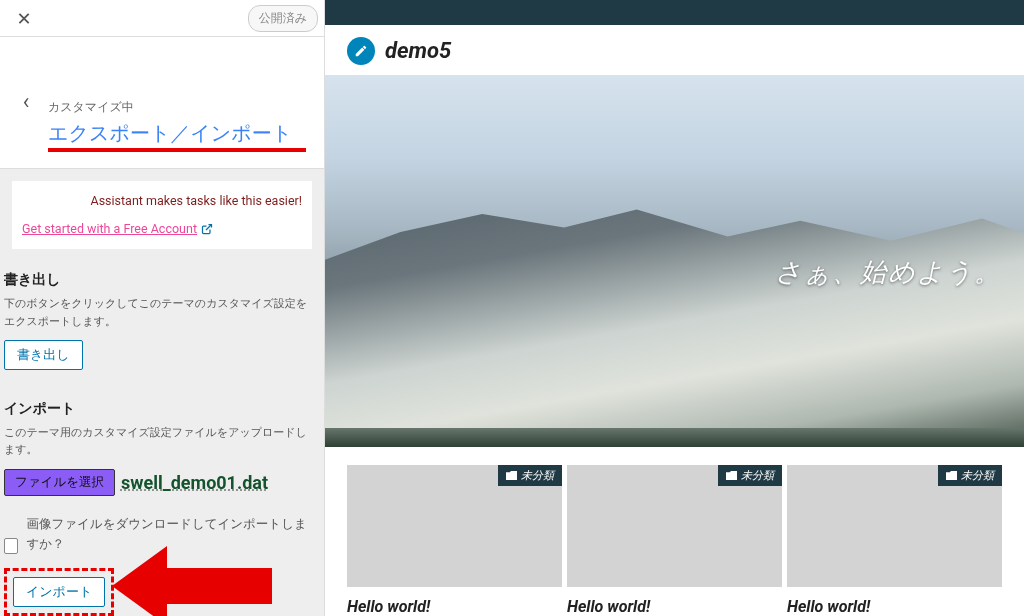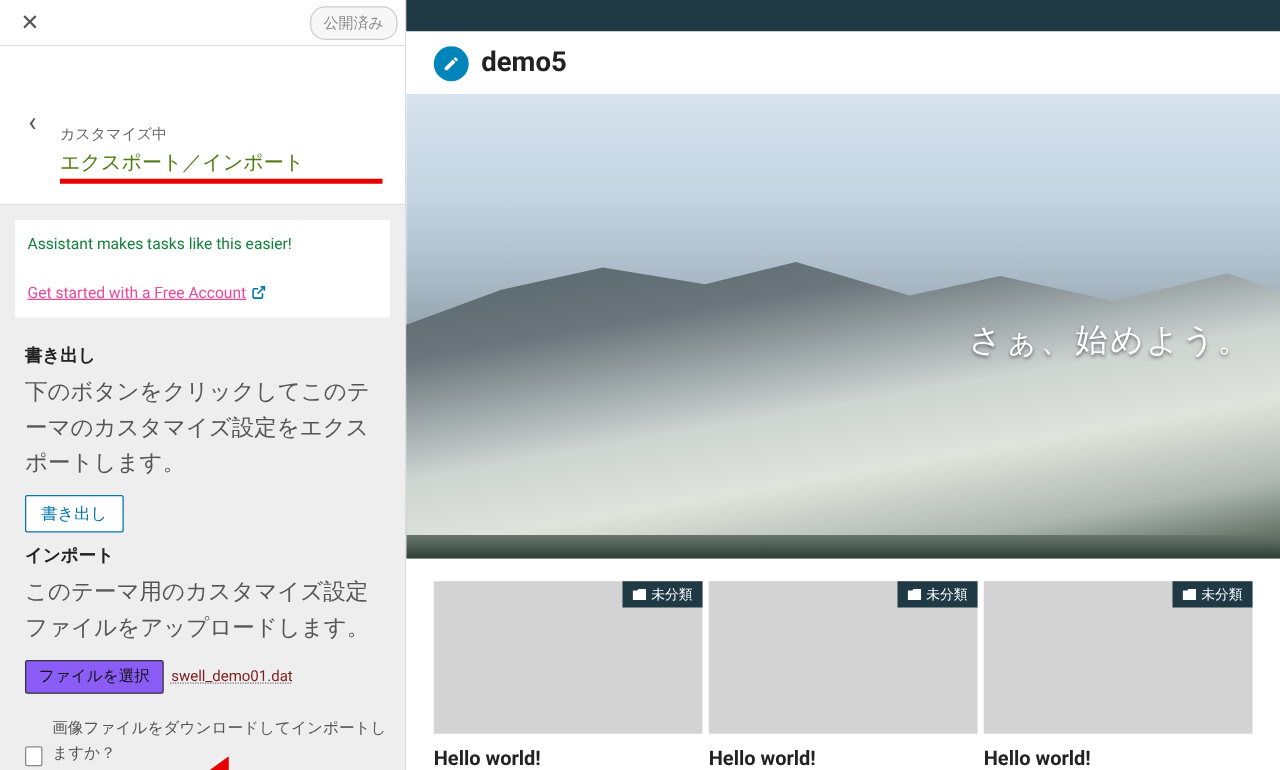--- a/index.html
+++ b/index.html
@@ -6,41 +6,41 @@
     body { font-family: -apple-system, BlinkMacSystemFont, "Segoe UI", Roboto, "Hiragino Kaku Gothic ProN", "Hiragino Sans", Meiryo, sans-serif; background: #f0f0f0; overflow: hidden; }
     .app { display: flex; height: 616px; width: 1024px; }
     .sidebar { width: 325px; background: #eeeeee; border-right: 1px solid #ddd; display: flex; flex-direction: column; }
     .hdr { height: 42px; background: #fff; border-bottom: 1px solid #ddd; display: flex; align-items: center; justify-content: space-between; padding: 0 6px; }
     .hdr-x { width: 36px; height: 36px; display: flex; align-items: center; justify-content: center; cursor: pointer; color: #555; font-size: 18px; font-weight: 300; }
     .pub { background: #f7f7f7; border: 1px solid #ccc; color: #888; padding: 4px 10px; font-size: 12px; border-radius: 12px; }
     .title-row { background: #fff; padding: 14px 12px 16px 12px; border-bottom: 1px solid #ddd; display: flex; align-items: center; gap: 8px; }
     .back-arrow { width: 28px; font-size: 22px; color: #555; cursor: pointer; display: flex; align-items: center; justify-content: center; }
     .title-texts { flex: 1; margin-top: 48px; }
     .sub { font-size: 12px; color: #666; margin-bottom: 4px; }
-    .title { font-size: 16px; color: #4d7c0f; line-height: 1.3; }
+    .title { font-size: 20px; color: #3b82f6; line-height: 1.3; }
     .underline-red { height: 4px; background: #e60000; margin: 2px 6px 0 0; }
     .assist-box { background: #fff; margin: 12px; padding: 12px 10px; }
-    .assist-text { font-size: 12.5px; color: #15803d; margin-bottom: 20px; }
+    .assist-text { font-size: 12.5px; color: #7f1d1d; margin-bottom: 10px; text-align: right; }
     .assist-link { font-size: 12.5px; color: #ec4899; text-decoration: underline; cursor: pointer; display: inline-flex; align-items: center; gap: 4px; }
     .ext-icon { width: 12px; height: 12px; display: inline-block; }
-    .section { padding: 0 14px 0 20px; margin-top: 10px; }
+    .section { padding: 0 14px 0 4px; margin-top: 10px; }
     .sec-h { font-size: 14px; color: #222; font-weight: bold; margin-bottom: 6px; }
-    .sec-desc { font-size: 18px; color: #555; line-height: 1.6; margin-bottom: 10px; }
+    .sec-desc { font-size: 11px; color: #555; line-height: 1.6; margin-bottom: 10px; }
     .btn-outline { background: #fff; border: 1px solid #0073aa; color: #0073aa; padding: 5px 12px; font-size: 13px; cursor: pointer; border-radius: 2px; }
     .gap { height: 28px; }
     .file-row { display: flex; align-items: center; gap: 6px; margin-bottom: 18px; }
     .file-btn { background: #8b5cf6; border: 1.5px solid #333; color: #111; padding: 4px 10px; font-size: 12.5px; cursor: pointer; border-radius: 2px; }
-    .file-name { font-size: 12px; color: #7f1d1d; text-decoration: underline dotted #888; }
+    .file-name { font-size: 18px; color: #14532d; text-decoration: underline dotted #888; font-weight: bold; }
     .check-row { display: flex; align-items: flex-end; gap: 8px; margin-bottom: 14px; }
     .checkbox { width: 16px; height: 16px; border: 1px solid #888; background: #fff; margin-top: 2px; border-radius: 2px; }
     .check-label { font-size: 12.5px; color: #555; line-height: 1.6; }
     .import-wrap { border: 3px dashed #e60000; padding: 6px; display: inline-block; position: relative; }
     .arrow-box { position: absolute; left: 105px; top: -25px; width: 160px; height: 80px; pointer-events: none; z-index: 5; }
 
-    .preview { flex: 1; background: #fff; display: flex; flex-direction: column; }
+    .preview { flex: 1; background: #fff; display: flex; flex-direction: column; font-style: italic; }
     .preview-hdr { background: #1f3a44; height: 30px; }
     .site-head { display: flex; align-items: center; gap: 10px; padding: 12px 22px 10px 22px; }
     .edit-btn { width: 28px; height: 28px; background: #0085ba; border-radius: 50%; display: flex; align-items: center; justify-content: center; color: #fff; font-size: 13px; }
     .site-name { font-size: 22px; font-weight: 700; color: #222; }
     .hero { height: 448px; position: relative; overflow: hidden; }
     .hero-bg { position: absolute; inset: 0; background: linear-gradient(180deg, #d6e3ee 0%, #c4d4e2 22%, #a9bac6 40%, #8a9aa4 56%, #cfd7d9 62%, #e8ece9 78%, #b6c1bc 88%, #2e3f34 100%); }
     .mnt { position: absolute; left: -10%; top: 35%; width: 130%; height: 60%; background: linear-gradient(170deg, #546168 0%, #6a767c 25%, #cdd4d1 50%, #e0e3dc 65%, #aeb8b0 82%, #3a4a3e 100%); clip-path: polygon(0 35%, 8% 24%, 16% 12%, 25% 4%, 34% 10%, 42% 2%, 52% 14%, 60% 7%, 70% 16%, 80% 6%, 90% 20%, 100% 30%, 100% 100%, 0 100%); }
     .hero-text { position: absolute; right: 22px; top: 180px; color: #fff; font-size: 26px; font-family: "Yu Mincho", serif; text-shadow: 0 1px 3px rgba(0,0,0,.5); letter-spacing: 2px; }
     .cards { display: flex; gap: 5px; padding: 18px 22px 0 22px; }
     .card { flex: 1; display: flex; flex-direction: column; }

